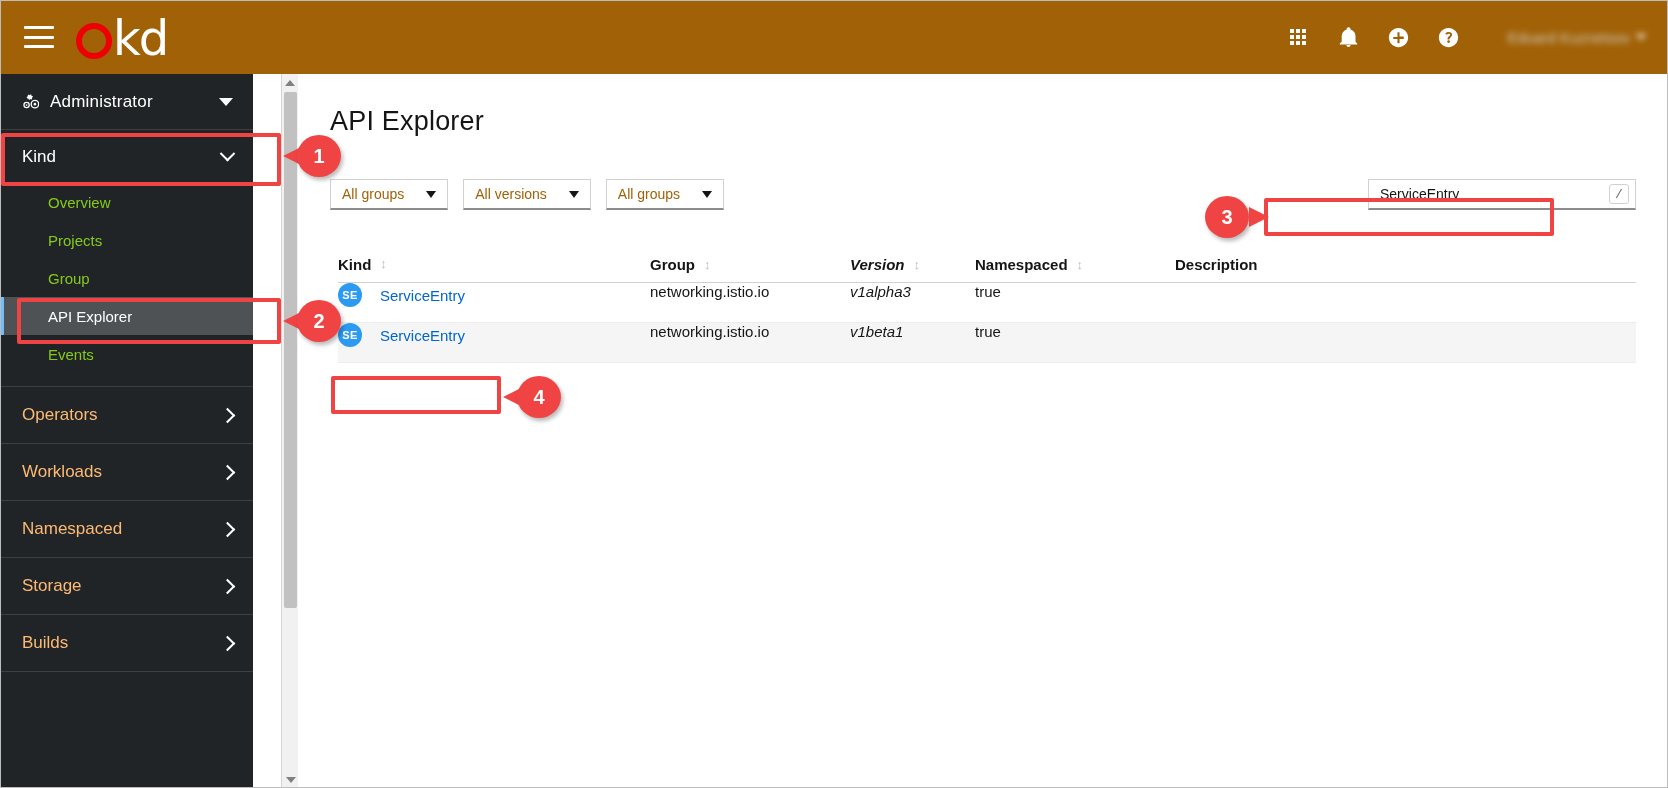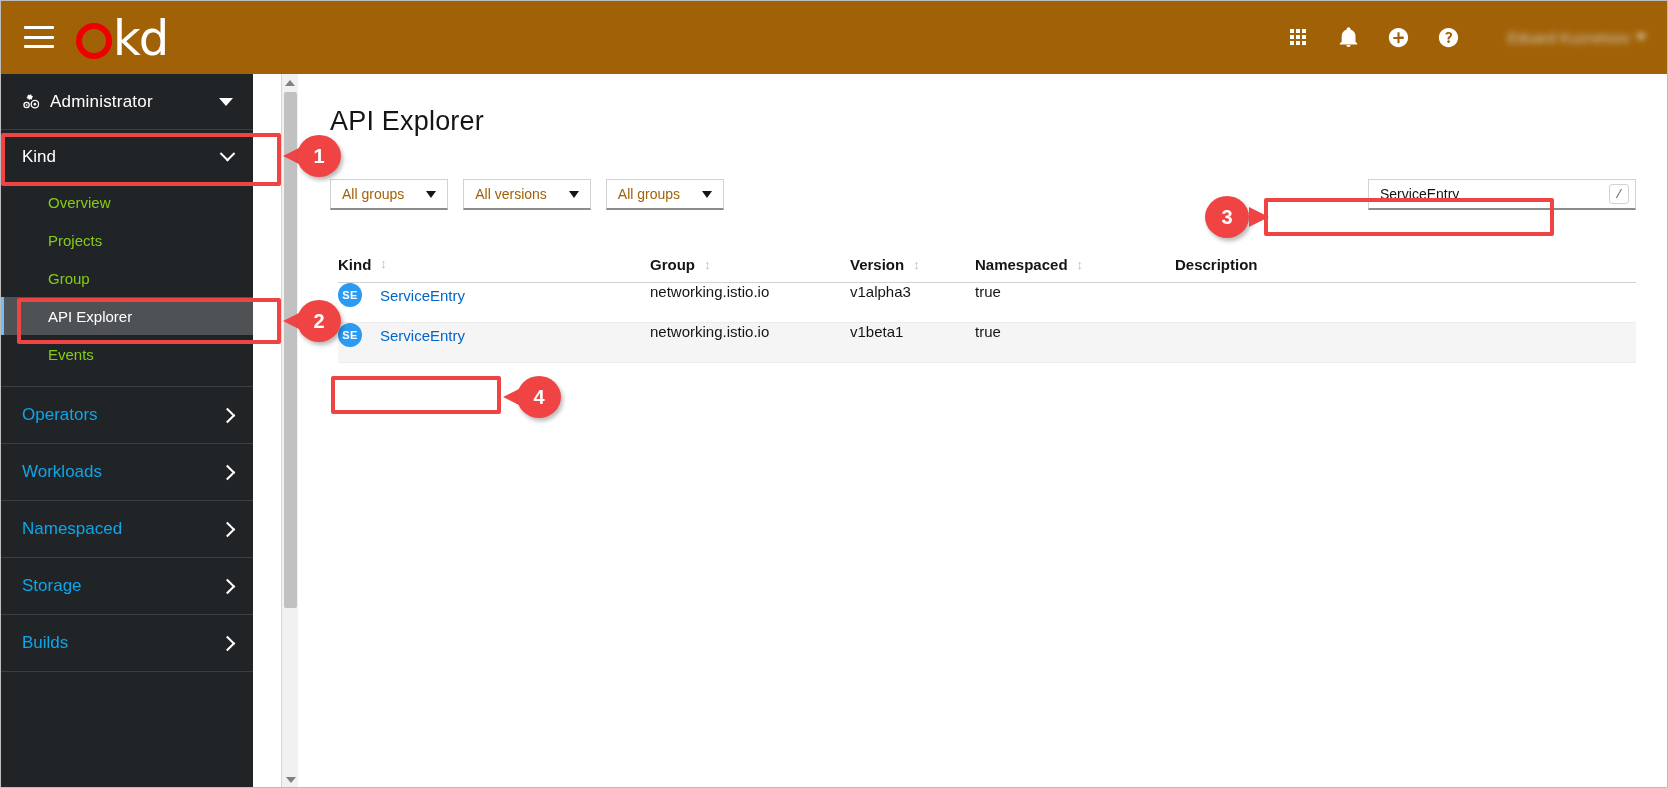--- a/index.html
+++ b/index.html
@@ -88,21 +88,21 @@
   .nav-item.active {
     background: #4f5255; color: #fff;
   }
   .nav-item.active::before {
     content: ""; position: absolute; left: 0; top: 0; bottom: 0; width: 4px;
     background: #73bcf7;
   }
   .nav-divider { height: 1px; background: #3c3f42; margin: 13px 0 0 0; }
   .nav-group {
     height: 57px; display: flex; align-items: center; padding: 0 20px 0 22px;
-    color: #0ea5e9; font-size: 17px; cursor: pointer;
+    color: #fdba74; font-size: 17px; cursor: pointer;
     border-bottom: 1px solid #3c3f42;
   }
   .nav-group .label { flex: 1; }
 
   
   .scroll-track {
     position: absolute; left: 281px; top: 74px; width: 17px; height: 714px;
     background: #f1f1f1; border-left: 1px solid #d6d6d6; z-index: 25;
   }
   .scroll-arrow {
@@ -166,21 +166,21 @@
     display: flex; align-items: flex-end; padding-bottom: 9px;
     border-bottom: 1px solid #d2d2d2; font-size: 15px;
     font-weight: bold; color: #151515;
   }
   .t-row {
     display: flex; align-items: flex-start; height: 40px;
     border-bottom: 1px solid #ededed; font-size: 15px; color: #151515;
   }
   .c-kind { width: 312px; display: flex; align-items: center; }
   .c-group { width: 200px; }
-  .c-version { width: 125px; }
+  .c-version { width: 125px; font-style: italic; }
   .c-ns { width: 200px; }
   .c-desc { flex: 1; }
   .sort-ico {
     display: inline-block; width: 12px; margin-left: 9px; color: #b8bbbe;
     font-size: 13px; line-height: 1; cursor: pointer; position: relative; top: -1px;
   }
   .badge-se {
     width: 24px; height: 24px; border-radius: 50%; background: #2b9af3;
     color: #fff; font-size: 11px; font-weight: bold;
     display: flex; align-items: center; justify-content: center;

